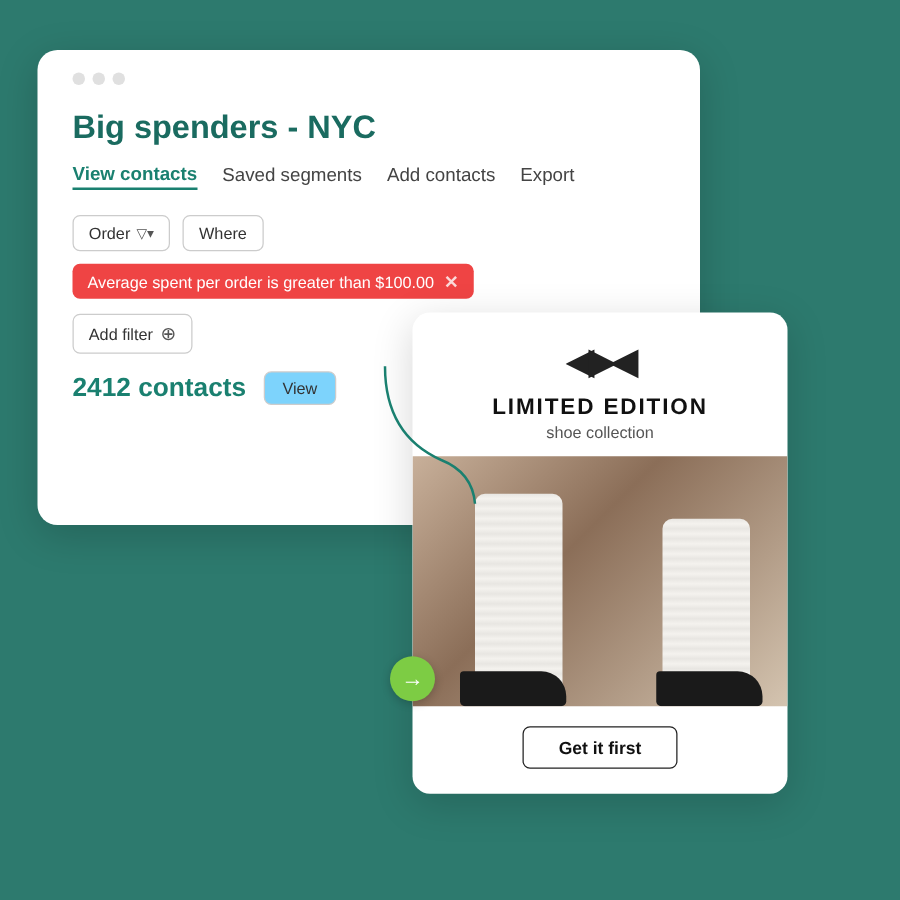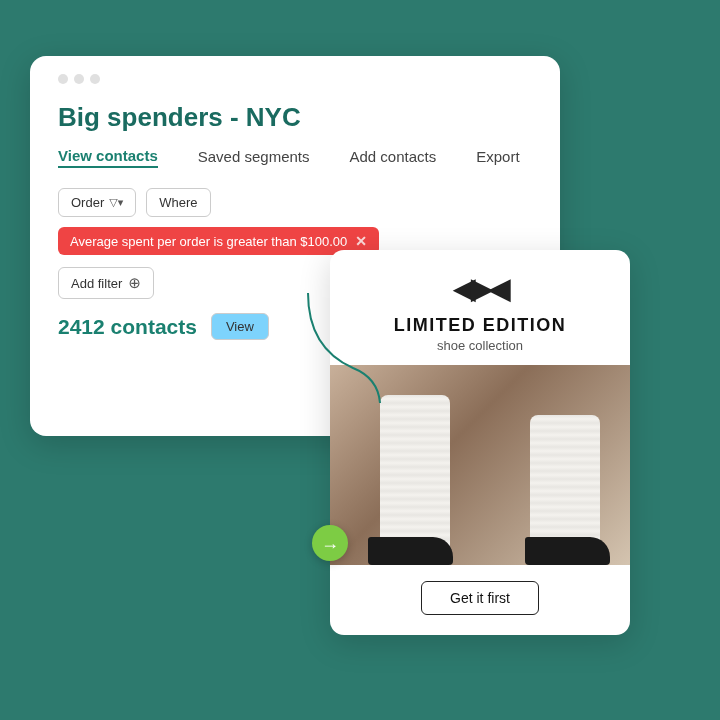--- a/index.html
+++ b/index.html
@@ -17,21 +17,21 @@
 
     .scene {
       position: relative;
       width: 660px;
       height: 640px;
     }
 
     
     .browser-card {
       position: absolute;
-      top: 16px;
+      top: 0;
       left: 0;
       width: 530px;
       height: 380px;
       background: #ffffff;
       border-radius: 16px;
       box-shadow: 0 8px 32px rgba(0,0,0,0.18);
       padding: 18px 28px 24px;
     }
 
     .browser-dots {
@@ -49,21 +49,21 @@
 
     .page-title {
       font-size: 26px;
       font-weight: 700;
       color: #1a6b60;
       margin-bottom: 14px;
     }
 
     .nav-tabs {
       display: flex;
-      gap: 40px;
+      gap: 20px;
       margin-bottom: 20px;
       align-items: center;
     }
 
     .nav-tab {
       font-size: 15px;
       color: #444;
       cursor: pointer;
       padding-bottom: 2px;
     }
@@ -273,21 +273,21 @@
     }
 
     .cta-btn {
       border: 1.5px solid #222;
       border-radius: 6px;
       padding: 8px 28px;
       font-size: 14px;
       color: #111;
       background: #fff;
       cursor: pointer;
-      font-weight: 400;
+      font-weight: 700;
     }
 
     
     .arrow-badge {
       position: absolute;
       top: 485px;
       left: 282px;
       width: 36px;
       height: 36px;
       background: #7dcc44;

